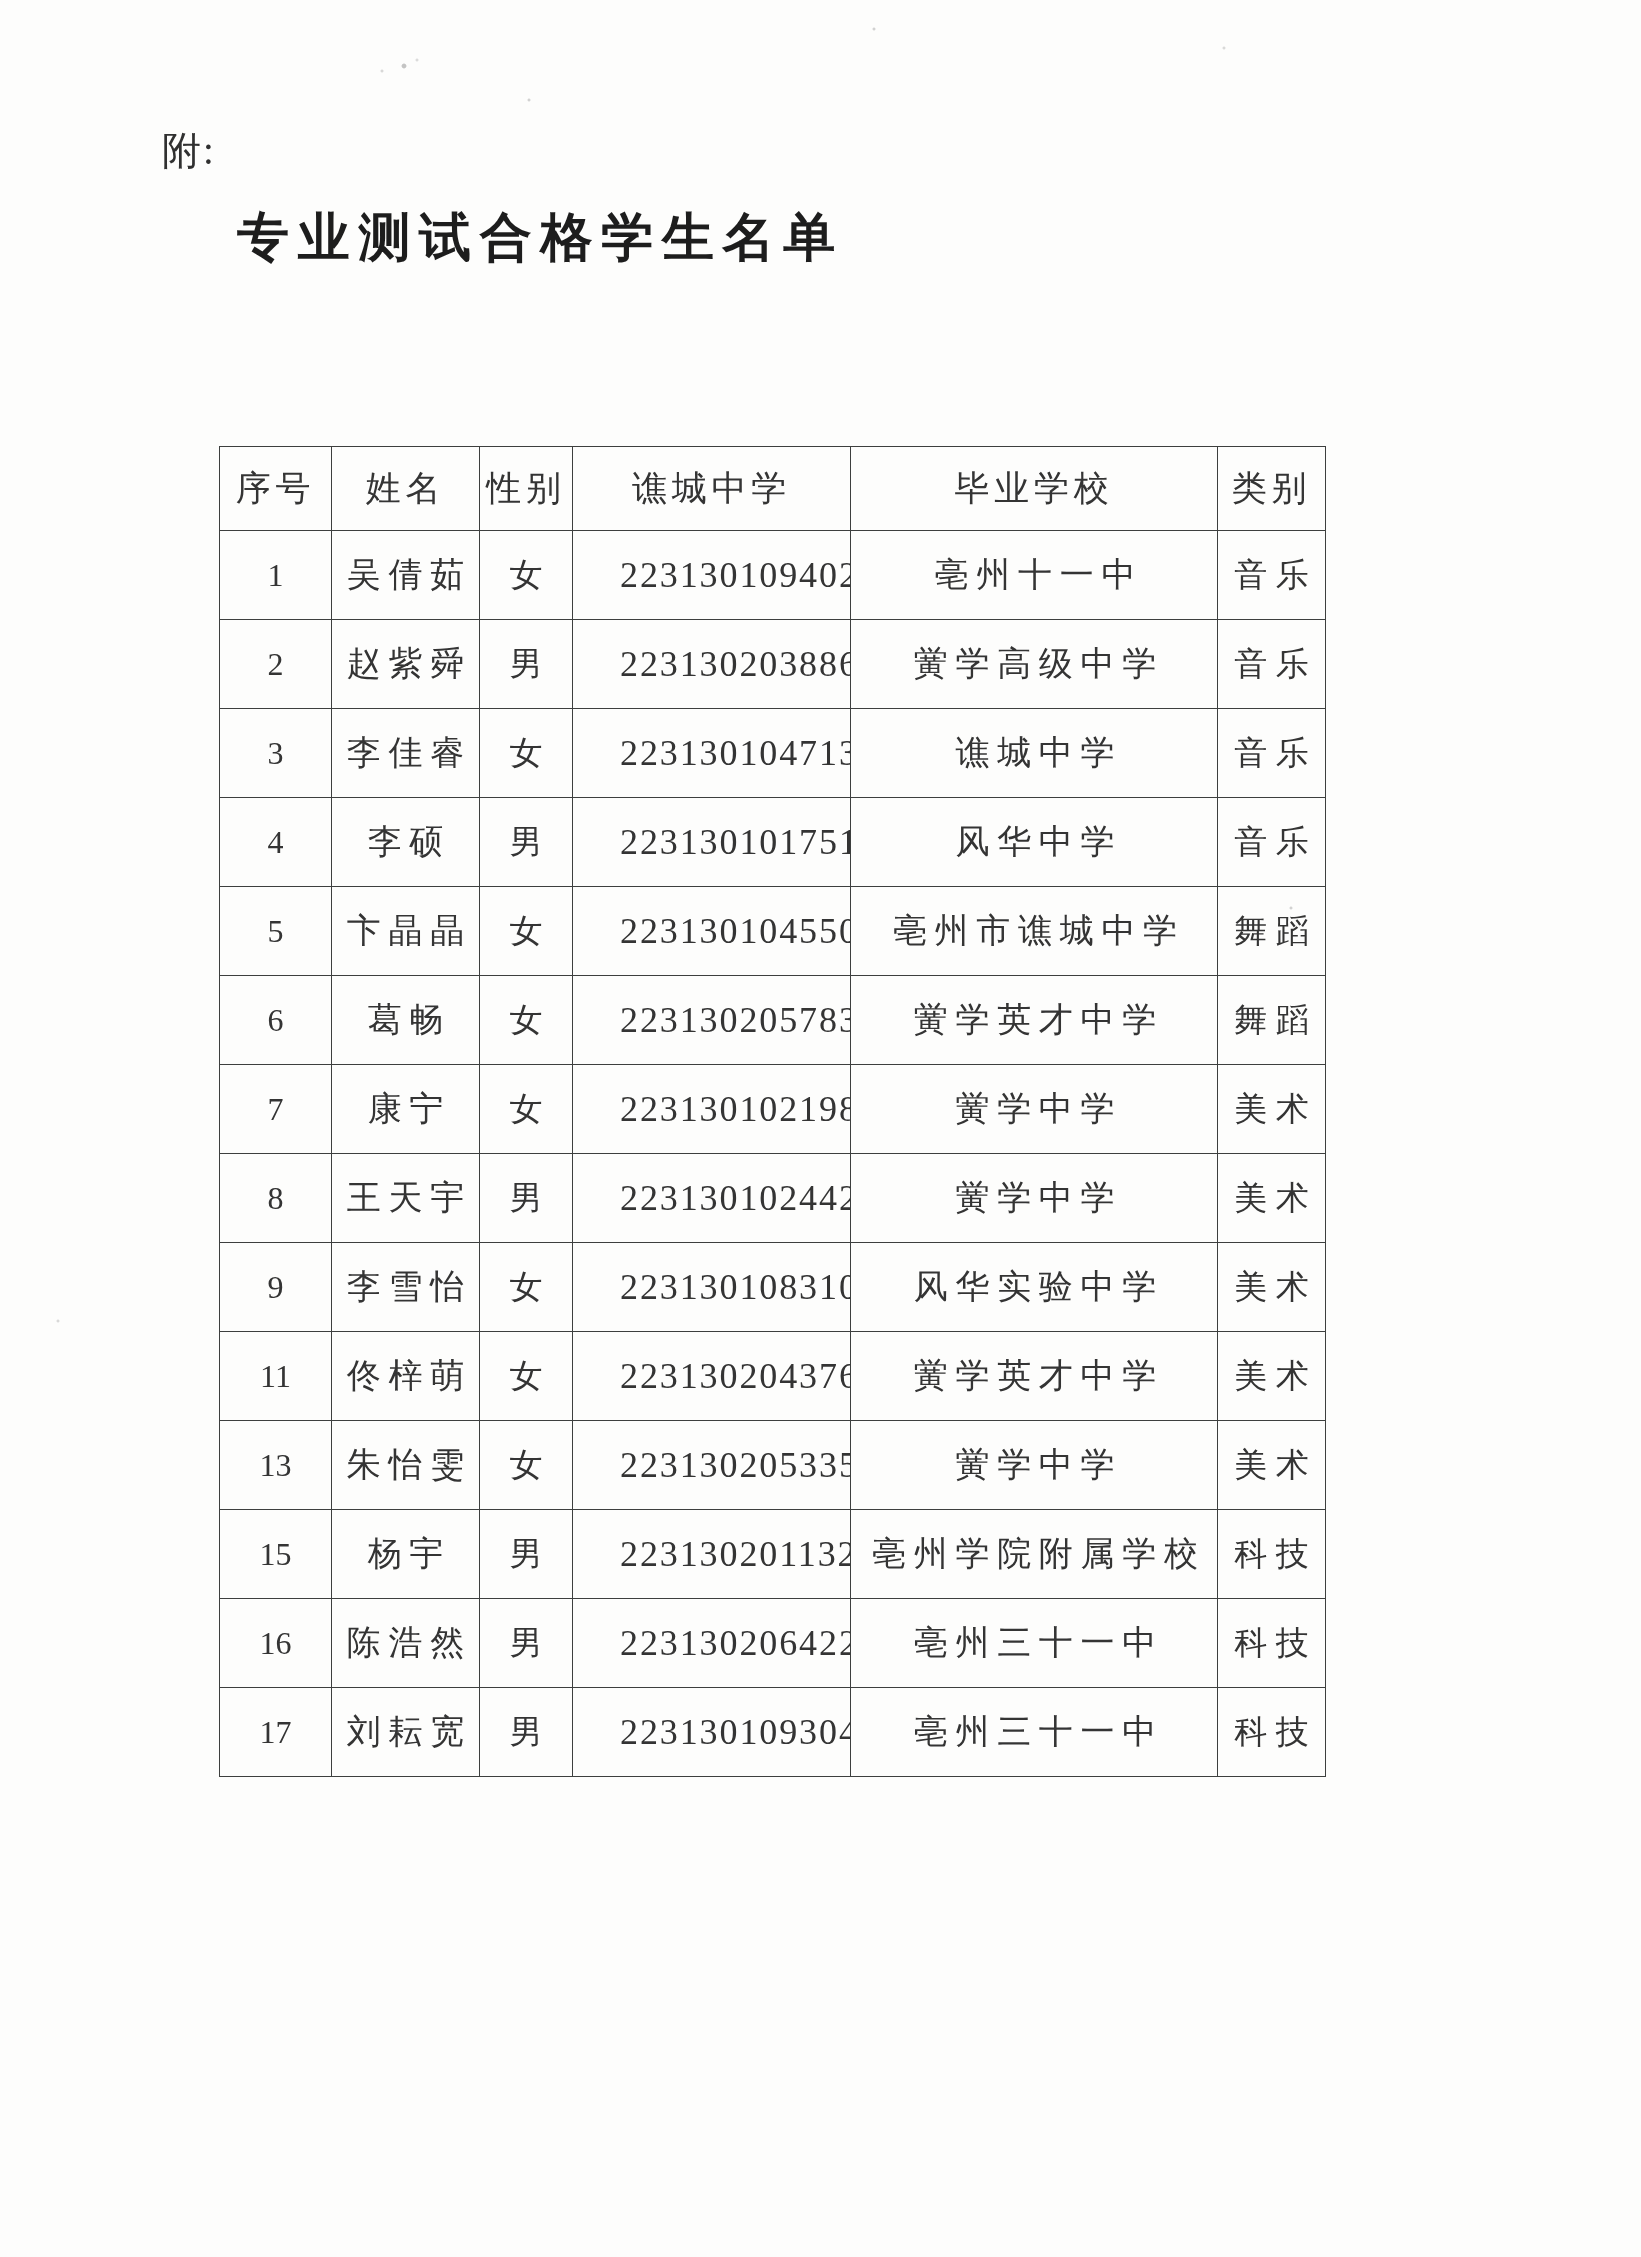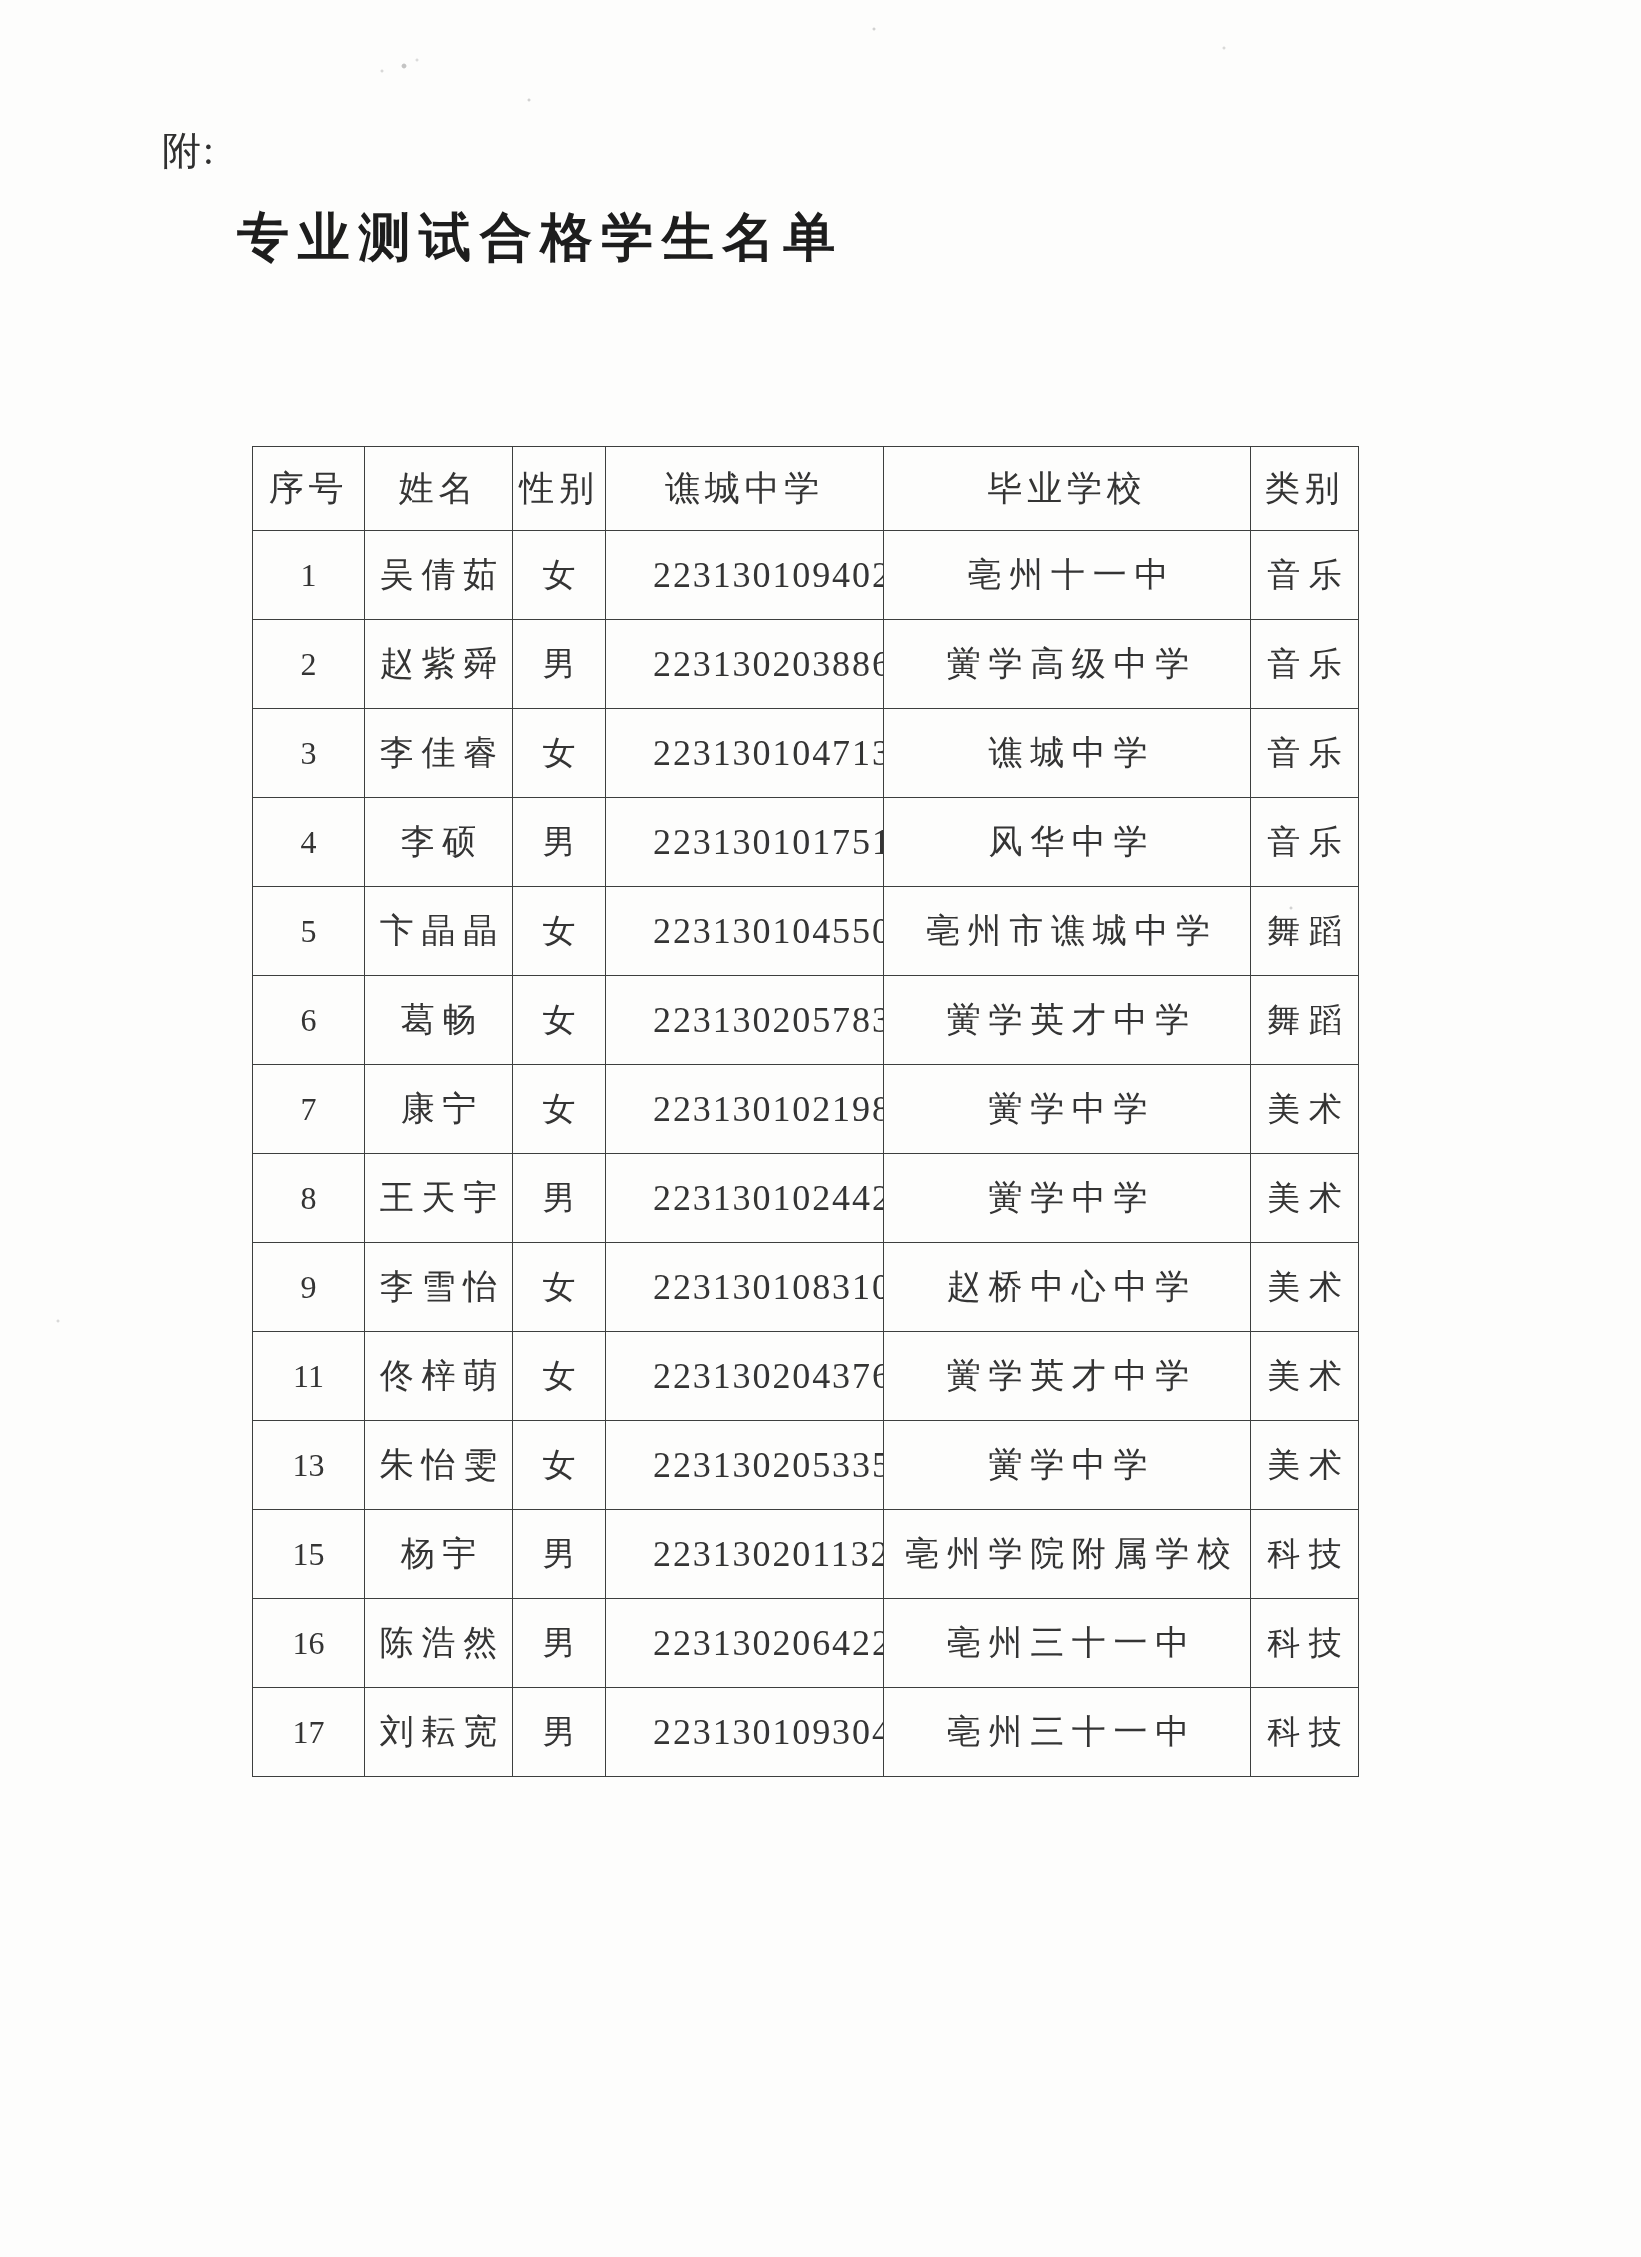--- a/index.html
+++ b/index.html
@@ -26,21 +26,21 @@
     position:absolute;left:162px;top:124px;
     font-size:39px;letter-spacing:1.9px;color:#303030;
   }
   .title{
     position:absolute;left:237px;top:203px;width:1106px;
     margin:0;text-align:left;
     font-size:52px;font-weight:bold;letter-spacing:8.7px;
     color:#1d1d1d;
   }
   table.roster{
-    position:absolute;left:252px;top:446px;
+    position:absolute;left:219px;top:446px;
     width:1106px;border-collapse:collapse;table-layout:fixed;
     background:transparent;
   }
   .roster th,.roster td{
     border:1.9px solid #3d3f3e;
     font-weight:normal;
     text-align:center;
     vertical-align:middle;
     color:#343434;
     padding:0;
@@ -152,21 +152,21 @@
           <td class="col-gender">男</td>
           <td class="col-ticket">223130102442</td>
           <td class="col-school">黉学中学</td>
           <td class="col-category">美术</td>
         </tr>
         <tr>
           <td class="col-no">9</td>
           <td class="col-name">李雪怡</td>
           <td class="col-gender">女</td>
           <td class="col-ticket">223130108310</td>
-          <td class="col-school">赵桥中心中学</td>
+          <td class="col-school">风华实验中学</td>
           <td class="col-category">美术</td>
         </tr>
         <tr>
           <td class="col-no">11</td>
           <td class="col-name">佟梓萌</td>
           <td class="col-gender">女</td>
           <td class="col-ticket">223130204376</td>
           <td class="col-school">黉学英才中学</td>
           <td class="col-category">美术</td>
         </tr>

